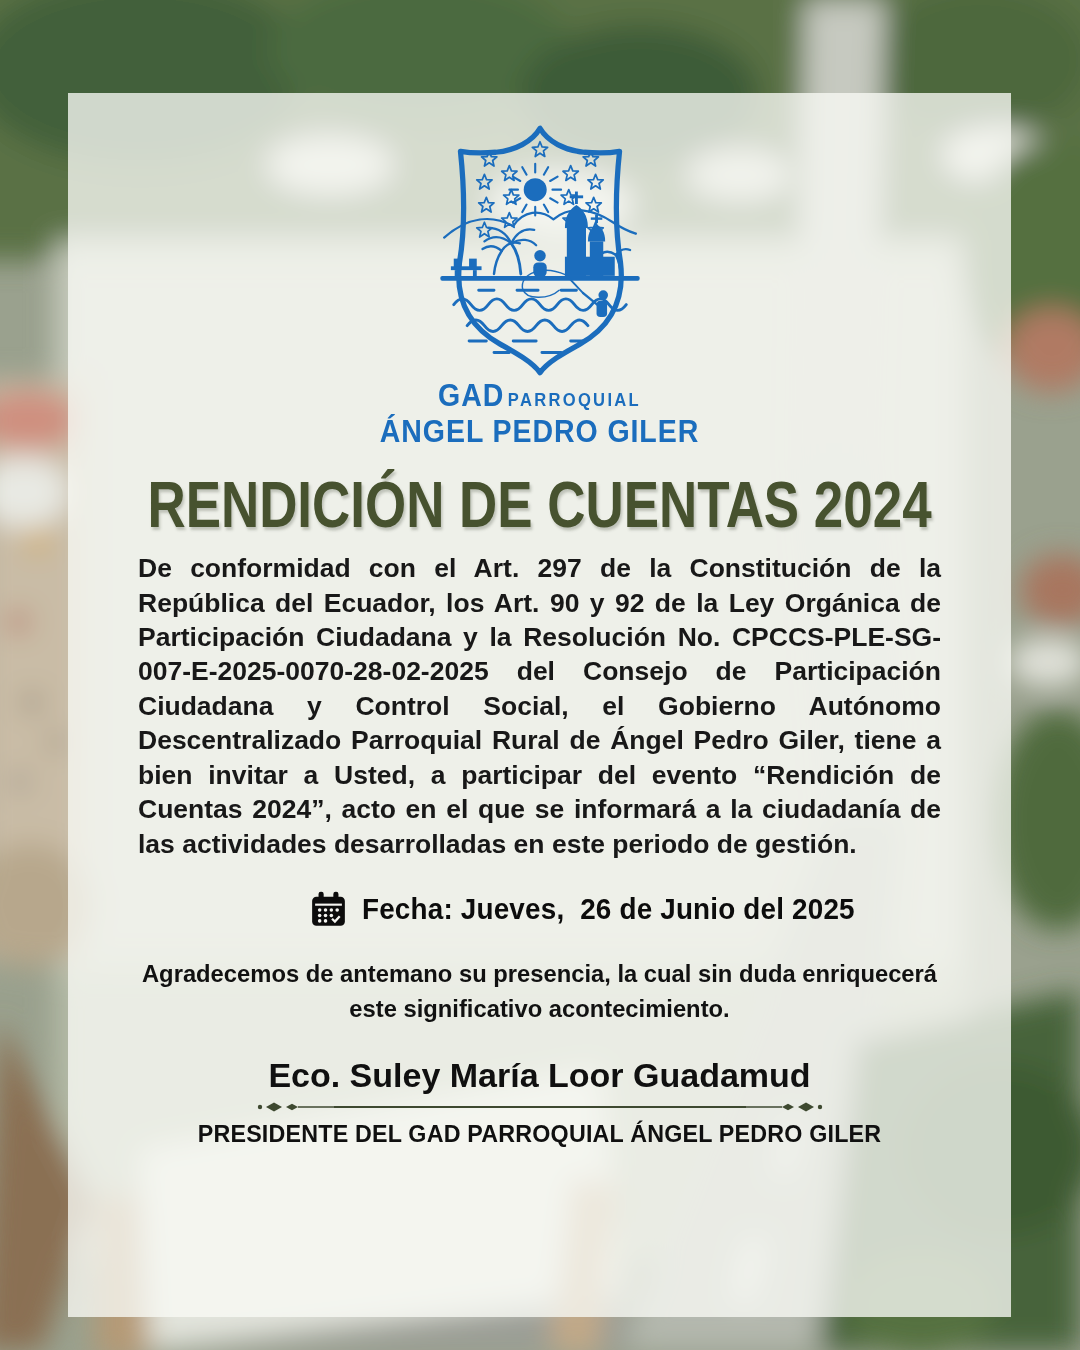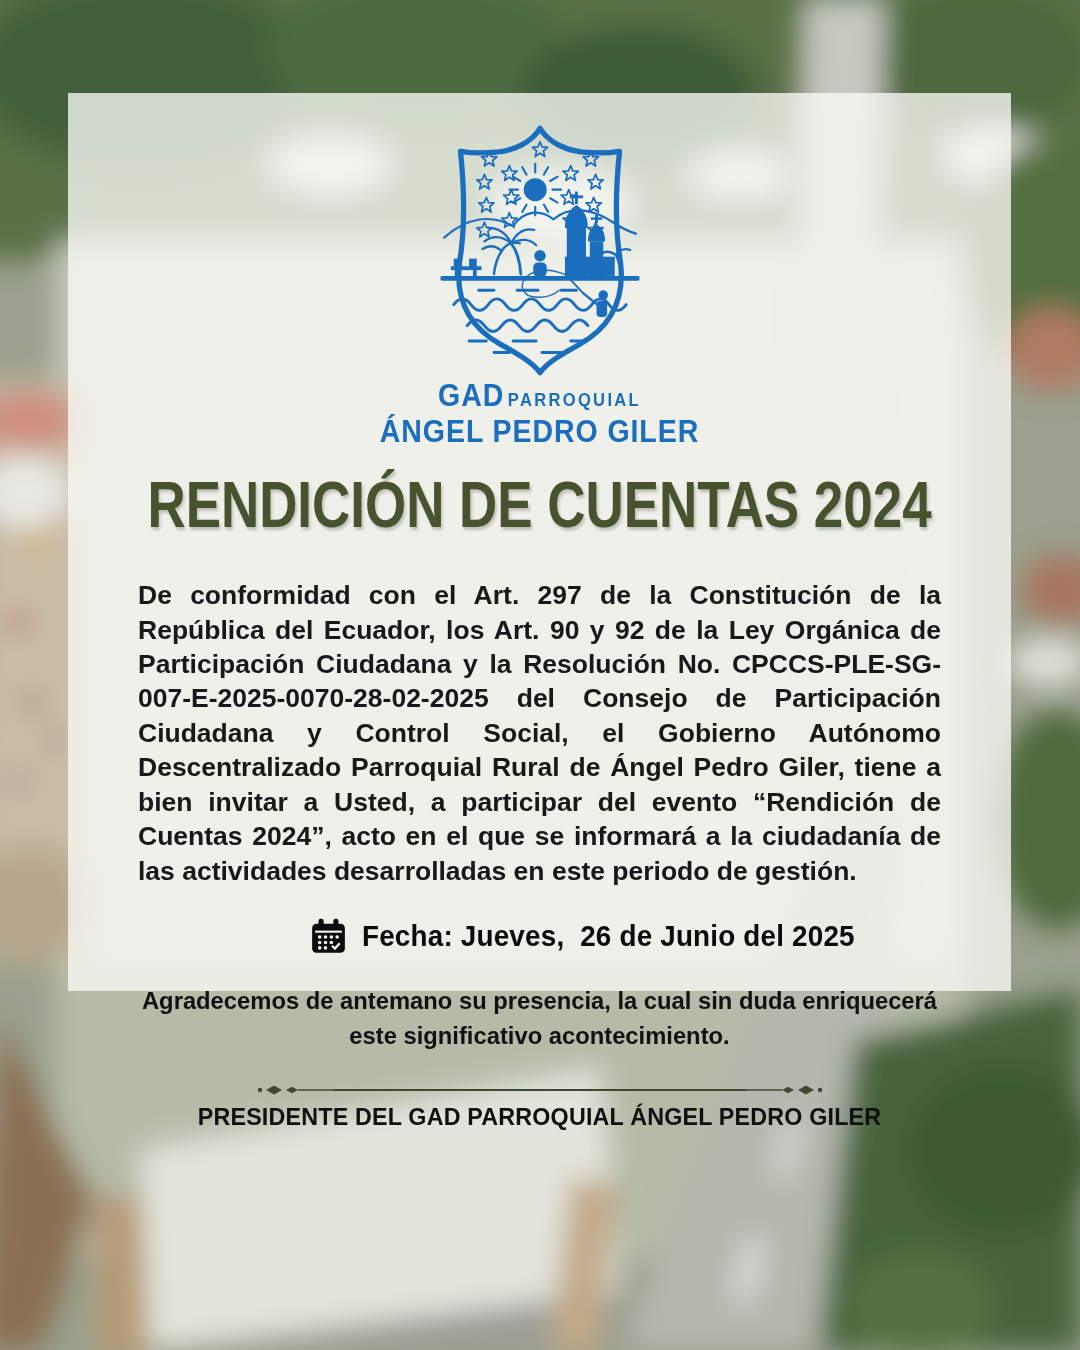--- a/index.html
+++ b/index.html
@@ -6,21 +6,21 @@
   .poster{
     position:relative;
     width:1080px;height:1350px;
     overflow:hidden;
     font-family:"Liberation Sans",sans-serif;
   }
   .bg{position:absolute;inset:0;width:100%;height:100%;display:block;}
   .card{
     position:absolute;
     left:68px;top:93px;
-    width:943px;height:898px;
+    width:943px;height:1224px;
     background:rgba(249,250,245,0.78);
     box-sizing:border-box;
     text-align:center;
   }
   
   .crest{display:block;margin:27px auto 0;}
   .logo-text{color:#1b6dbd;line-height:1;transform:scaleX(0.92);}
   .logo-line1{display:flex;justify-content:center;align-items:baseline;gap:4px;}
   .logo-gad{font-size:31px;font-weight:800;letter-spacing:1px;}
   .logo-parr{font-size:18px;font-weight:600;letter-spacing:2.5px;}
@@ -31,21 +31,21 @@
     font-size:63px;font-weight:800;line-height:1.05;
     color:#47522f;
     letter-spacing:0px;
     transform:scale(0.84,1.04);
     transform-origin:50% 50%;
     white-space:nowrap;
     text-shadow:2px 3px 3px rgba(70,75,60,0.28);
   }
   
   .body-text{
-    margin:41px 70px 0;
+    margin:14px 70px 0;
     font-size:26.5px;font-weight:700;
     line-height:1.3;
     color:#181818;
     text-align:justify;
     text-justify:inter-word;
   }
   
   .details{margin:26px 0 16px 242px;text-align:left;}
   .detail-row{display:flex;align-items:center;gap:15px;height:44px;}
   .detail-icon{flex:0 0 auto;display:flex;align-items:center;}
@@ -275,20 +275,21 @@
             <path d="M15.5 19.5 l2 2 l3.4 -3.8" stroke="#f6f6f2" stroke-width="1.6" fill="none"></path>
           </svg>
         </span>
         <span class="detail-text">Fecha: Jueves,  26 de Junio del 2025</span>
       </div>
     </div>
 
     <div class="closing">Agradecemos de antemano su presencia, la cual sin duda enriquecerá este significativo acontecimiento.</div>
 
     <div class="signature">
+      <div class="sig-name">Eco. Suley María Loor Guadamud</div>
       <div class="sig-divider">
         <svg width="80" height="12" viewBox="0 0 80 12" aria-hidden="true">
           <circle cx="6" cy="6" r="2.2" fill="#3e4930"></circle>
           <polygon points="12,6 20,1.5 28,6 20,10.5" fill="#3e4930"></polygon>
           <polygon points="32,6 38,2.8 44,6 38,9.2" fill="#3e4930"></polygon>
           <line x1="44" y1="6" x2="80" y2="6" stroke="#3e4930" stroke-width="1.6"></line>
         </svg>
         <div class="rule"></div>
         <svg width="80" height="12" viewBox="0 0 80 12" style="transform:scaleX(-1)" aria-hidden="true">
           <circle cx="6" cy="6" r="2.2" fill="#3e4930"></circle>

